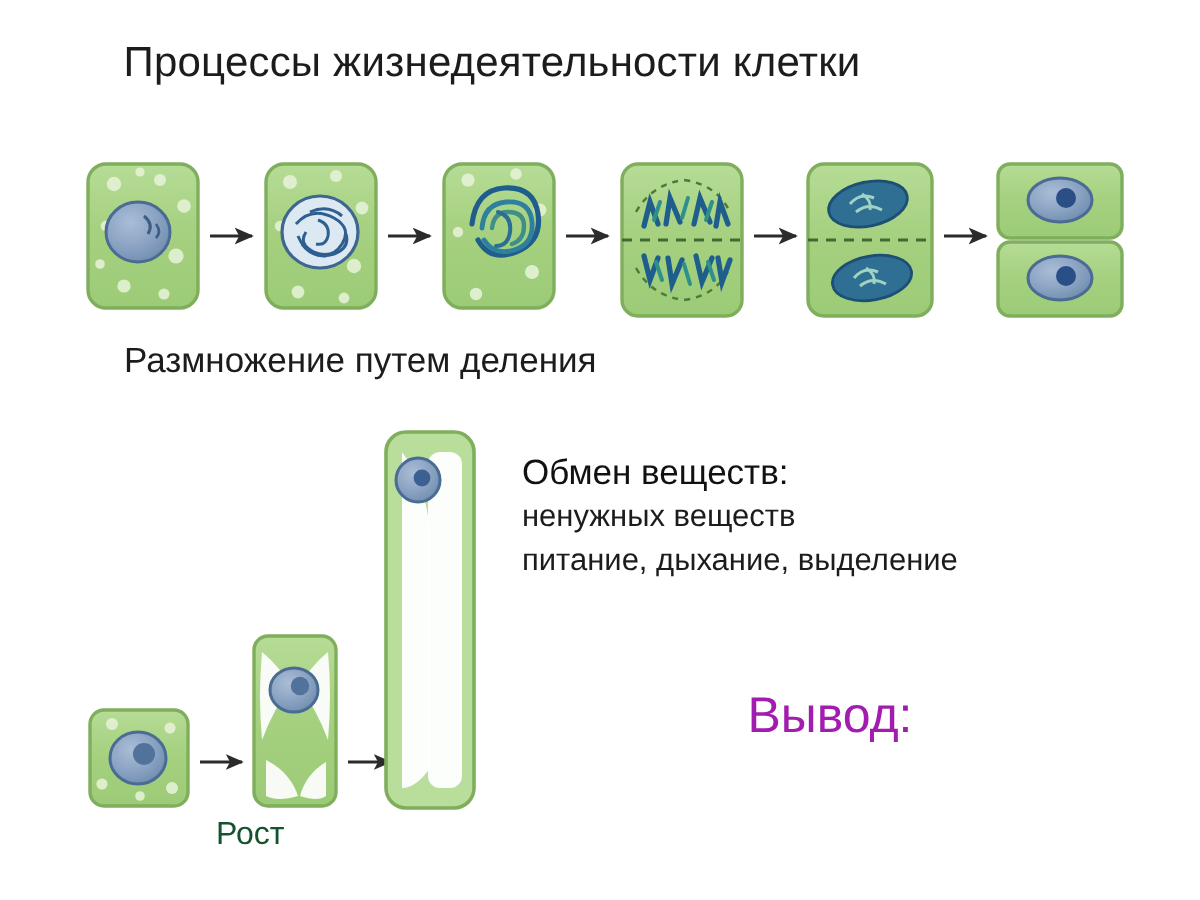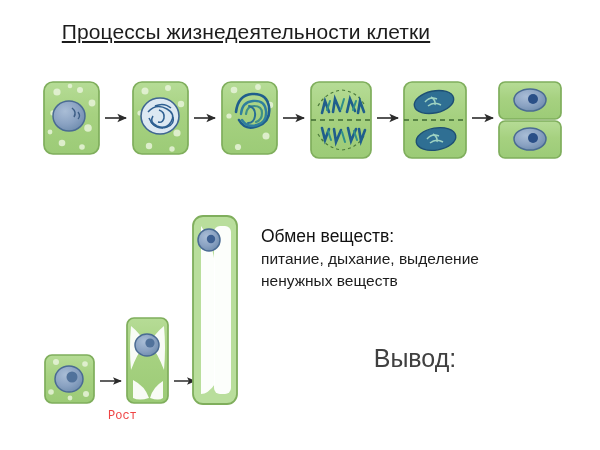--- a/index.html
+++ b/index.html
@@ -25,38 +25,36 @@
   #slide-title {
     position: absolute;
     top: 20px;
     left: 0;
     width: 492px;
     text-align: center;
     font-size: 21px;
     letter-spacing: .1px;
     color: #1c1c1c;
     white-space: nowrap;
-    text-decoration: underline;
   }
   #division-caption {
     position: absolute;
     top: 170px;
     left: 62px;
     font-size: 17.5px;
     color: #1c1c1c;
     white-space: nowrap;
   }
   #growth-caption {
     position: absolute;
     top: 409px;
     left: 108px;
-    font-size: 12px;
-    color: #ef4444;
-    white-space: nowrap;
-    font-family: Liberation Mono, monospace;
+    font-size: 16px;
+    color: #14532d;
+    white-space: nowrap;
   }
 
   
   #metabolism-block {
     position: absolute;
     top: 226px;
     left: 261px;
     width: 330px;
   }
   #metabolism-heading {
@@ -76,21 +74,21 @@
   
   #conclusion-block {
     position: absolute;
     top: 344px;
     left: 230px;
     width: 370px;
     text-align: center;
   }
   #conclusion-label {
     font-size: 25px;
-    color: #404040;
+    color: #a21caf;
     line-height: 1.18;
     white-space: nowrap;
   }
   #conclusion-statement {
     font-size: 25px;
     color: #121212;
     line-height: 1.18;
     white-space: nowrap;
   }
 
@@ -250,20 +248,21 @@
     <g>
       <rect x="499" y="82" width="62" height="37" rx="6" ry="6" fill="url(#cellGrad)" stroke="#7fae5c" stroke-width="1.7"></rect>
       <ellipse cx="530" cy="100" rx="16" ry="11" fill="url(#nucGrad)" stroke="#4a6b93" stroke-width="1.5"></ellipse>
       <circle cx="533" cy="99" r="5" fill="#2a4f87"></circle>
       <rect x="499" y="121" width="62" height="37" rx="6" ry="6" fill="url(#cellGrad)" stroke="#7fae5c" stroke-width="1.7"></rect>
       <ellipse cx="530" cy="139" rx="16" ry="11" fill="url(#nucGrad)" stroke="#4a6b93" stroke-width="1.5"></ellipse>
       <circle cx="533" cy="138" r="5" fill="#2a4f87"></circle>
     </g>
   </svg>
 
+  <div id="division-caption">Размножение путем деления</div>
 
   <svg id="growth-diagram" class="diagram" viewBox="0 0 600 450">
 
     <g>
       <rect x="45" y="355" width="49" height="48" rx="7" ry="7" fill="url(#cellGrad)" stroke="#7fae5c" stroke-width="1.7"></rect>
       <g opacity=".85">
         <circle cx="56" cy="362" r="3.0" fill="#e8f4da"></circle>
         <circle cx="85" cy="364" r="2.8" fill="#e8f4da"></circle>
         <circle cx="51" cy="392" r="2.8" fill="#e8f4da"></circle>
         <circle cx="86" cy="394" r="3.0" fill="#e8f4da"></circle>
@@ -293,21 +292,21 @@
       <rect x="214" y="226" width="17" height="168" rx="6" ry="6" fill="#ffffff" opacity=".96"></rect>
       <ellipse cx="209" cy="240" rx="11" ry="11" fill="url(#nucGrad)" stroke="#4a6b93" stroke-width="1.5"></ellipse>
       <circle cx="211" cy="239" r="4.2" fill="#3d6092"></circle>
     </g>
   </svg>
 
   <div id="growth-caption">Рост</div>
 
   <div id="metabolism-block">
     <div id="metabolism-heading">Обмен веществ:</div>
+    <div class="metabolism-line">ненужных веществ</div>
     <div class="metabolism-line">питание, дыхание, выделение</div>
-    <div class="metabolism-line">ненужных веществ</div>
   </div>
 
   <div id="conclusion-block">
     <div id="conclusion-label">Вывод:</div>
   </div>
 
 </div>
 
 </body></html>

